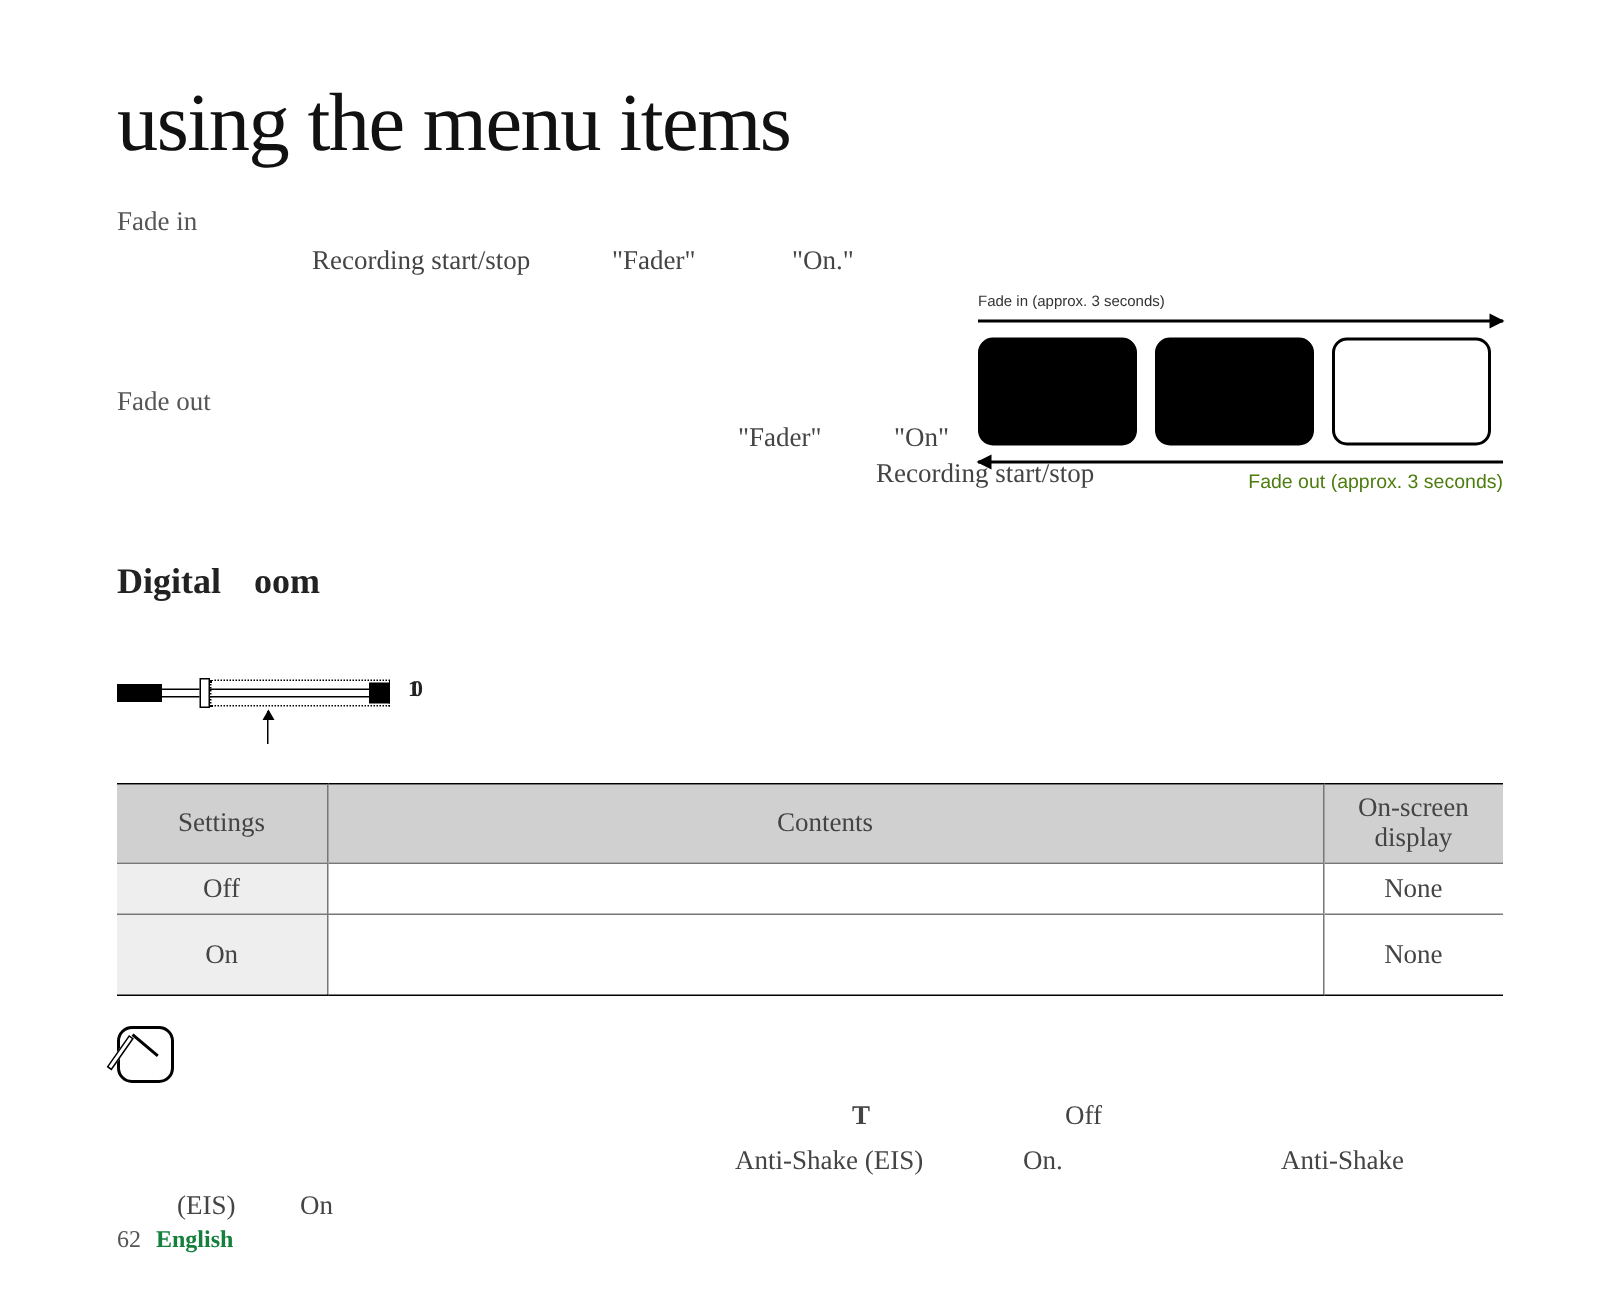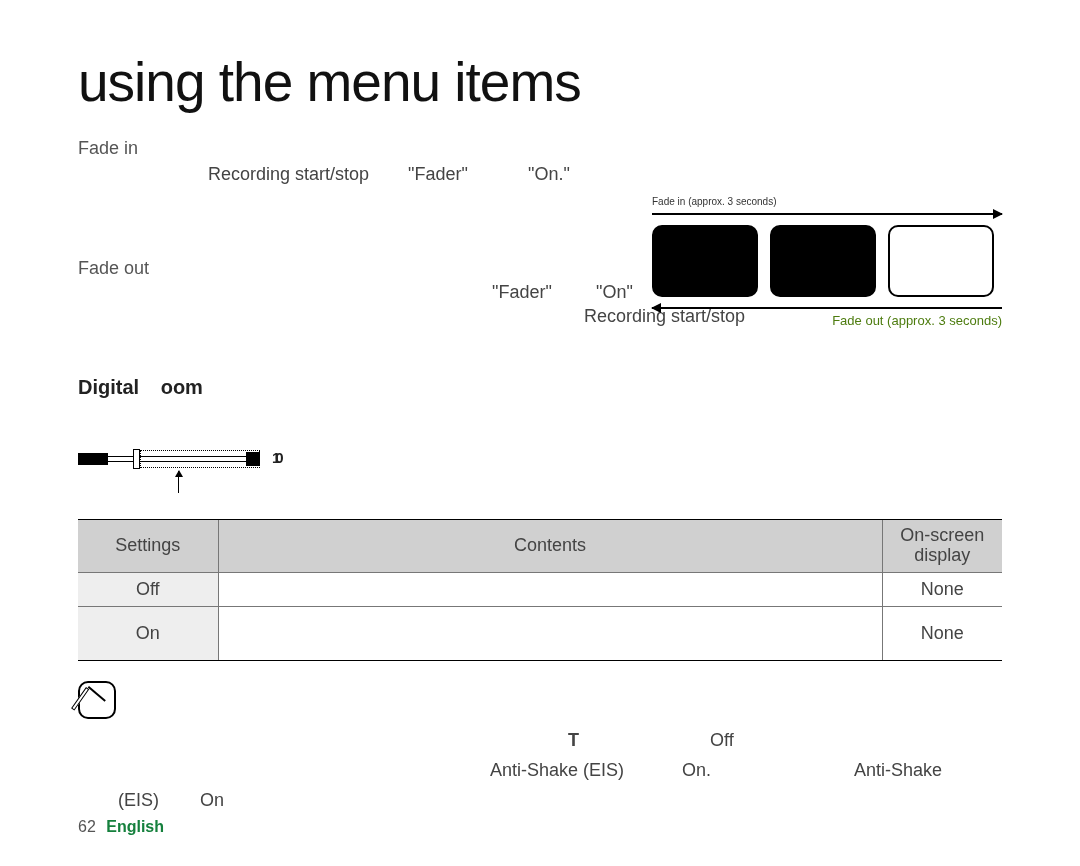--- a/index.html
+++ b/index.html
@@ -9,20 +9,21 @@
     height: 866px;
     font-family: Arial, Helvetica, sans-serif;
     color: #222;
     position: relative;
     background: #fff;
   }
   .page {
     padding: 30px 78px 0 78px;
     position: relative;
     height: 100%;
+    font-family: Liberation Serif, serif;
   }
   .title {
     font-size: 55px;
     font-weight: 400;
     letter-spacing: -1px;
     margin: 20px 0 24px 0;
     color: #111;
   }
   .subhead {
     font-size: 18px;
@@ -98,21 +99,21 @@
   }
   .diag .caption-bottom {
     font-size: 13px;
     color: #4d7c0f;
     text-align: right;
     margin-top: 4px;
   }
 
   .section-title {
     font-weight: bold;
-    font-size: 20px;
+    font-size: 24px;
     margin-top: 28px;
     word-spacing: 16px;
   }
 
   
   .zoombar {
     margin-top: 44px;
     margin-bottom: 8px;
     position: relative;
     width: 200px;

